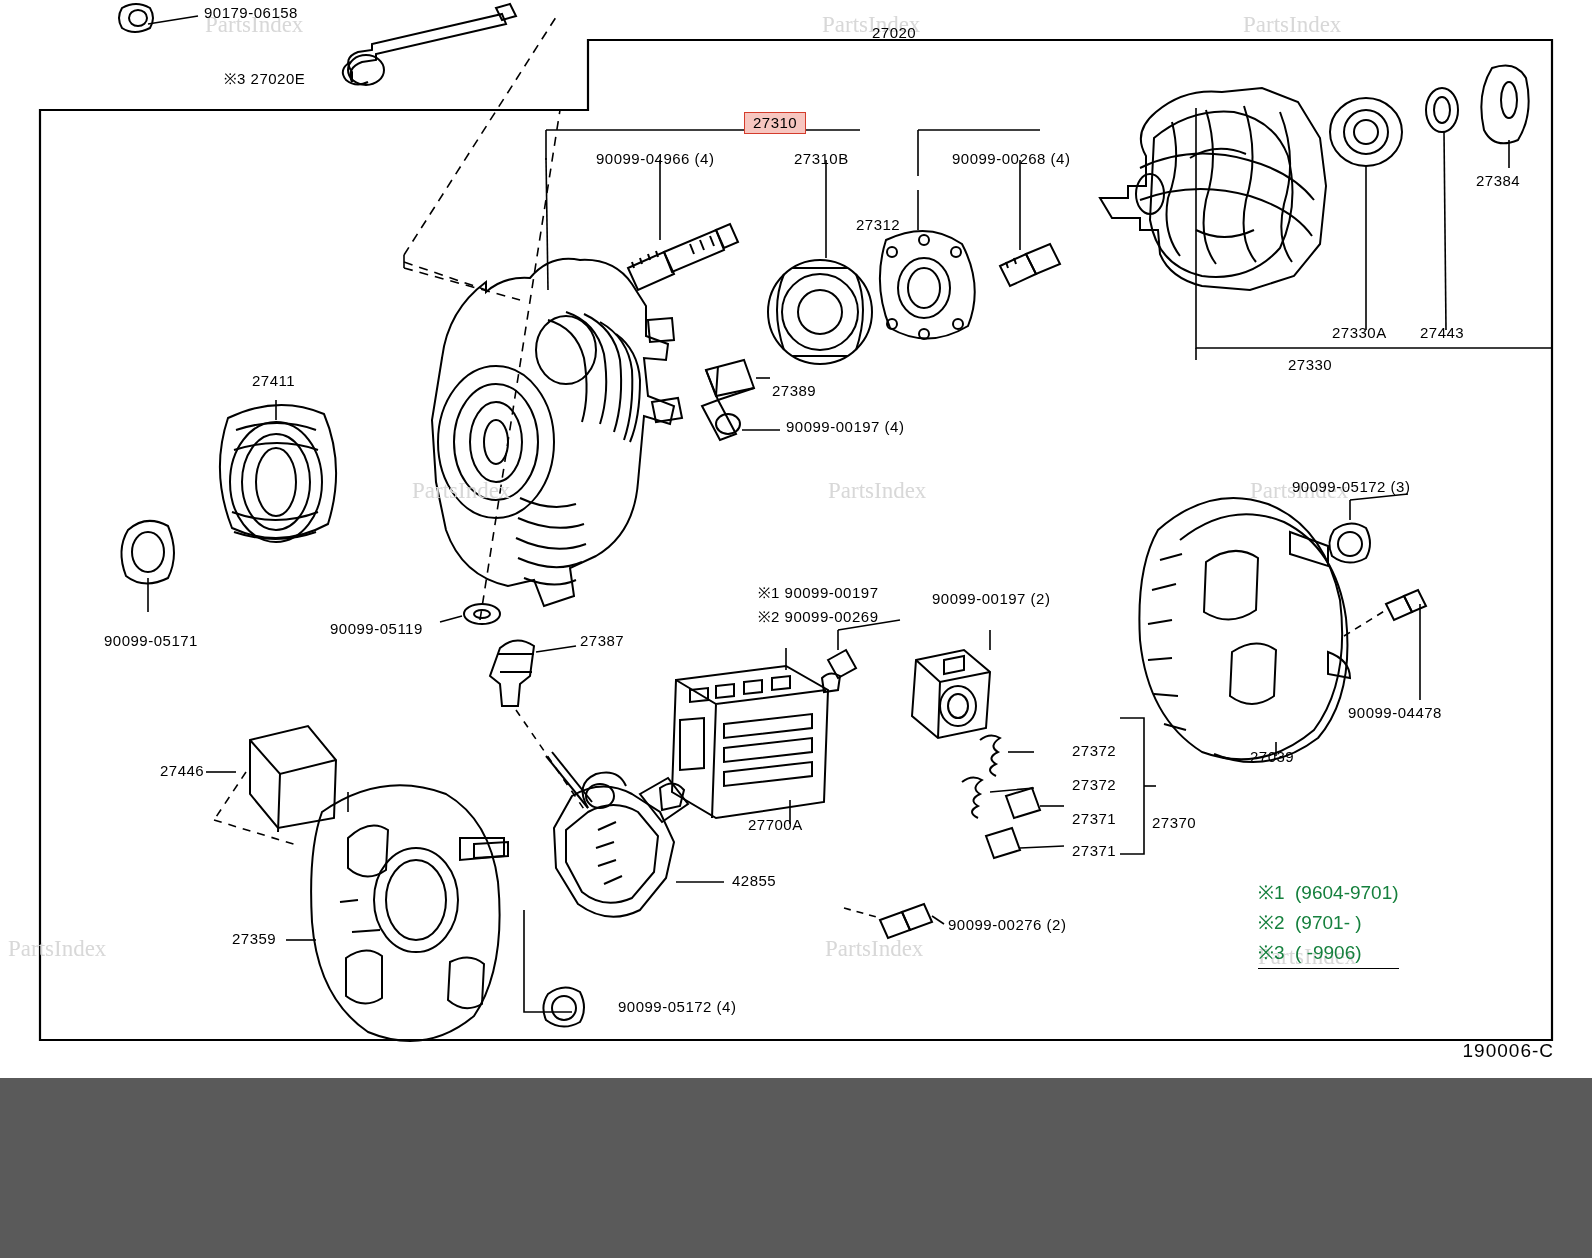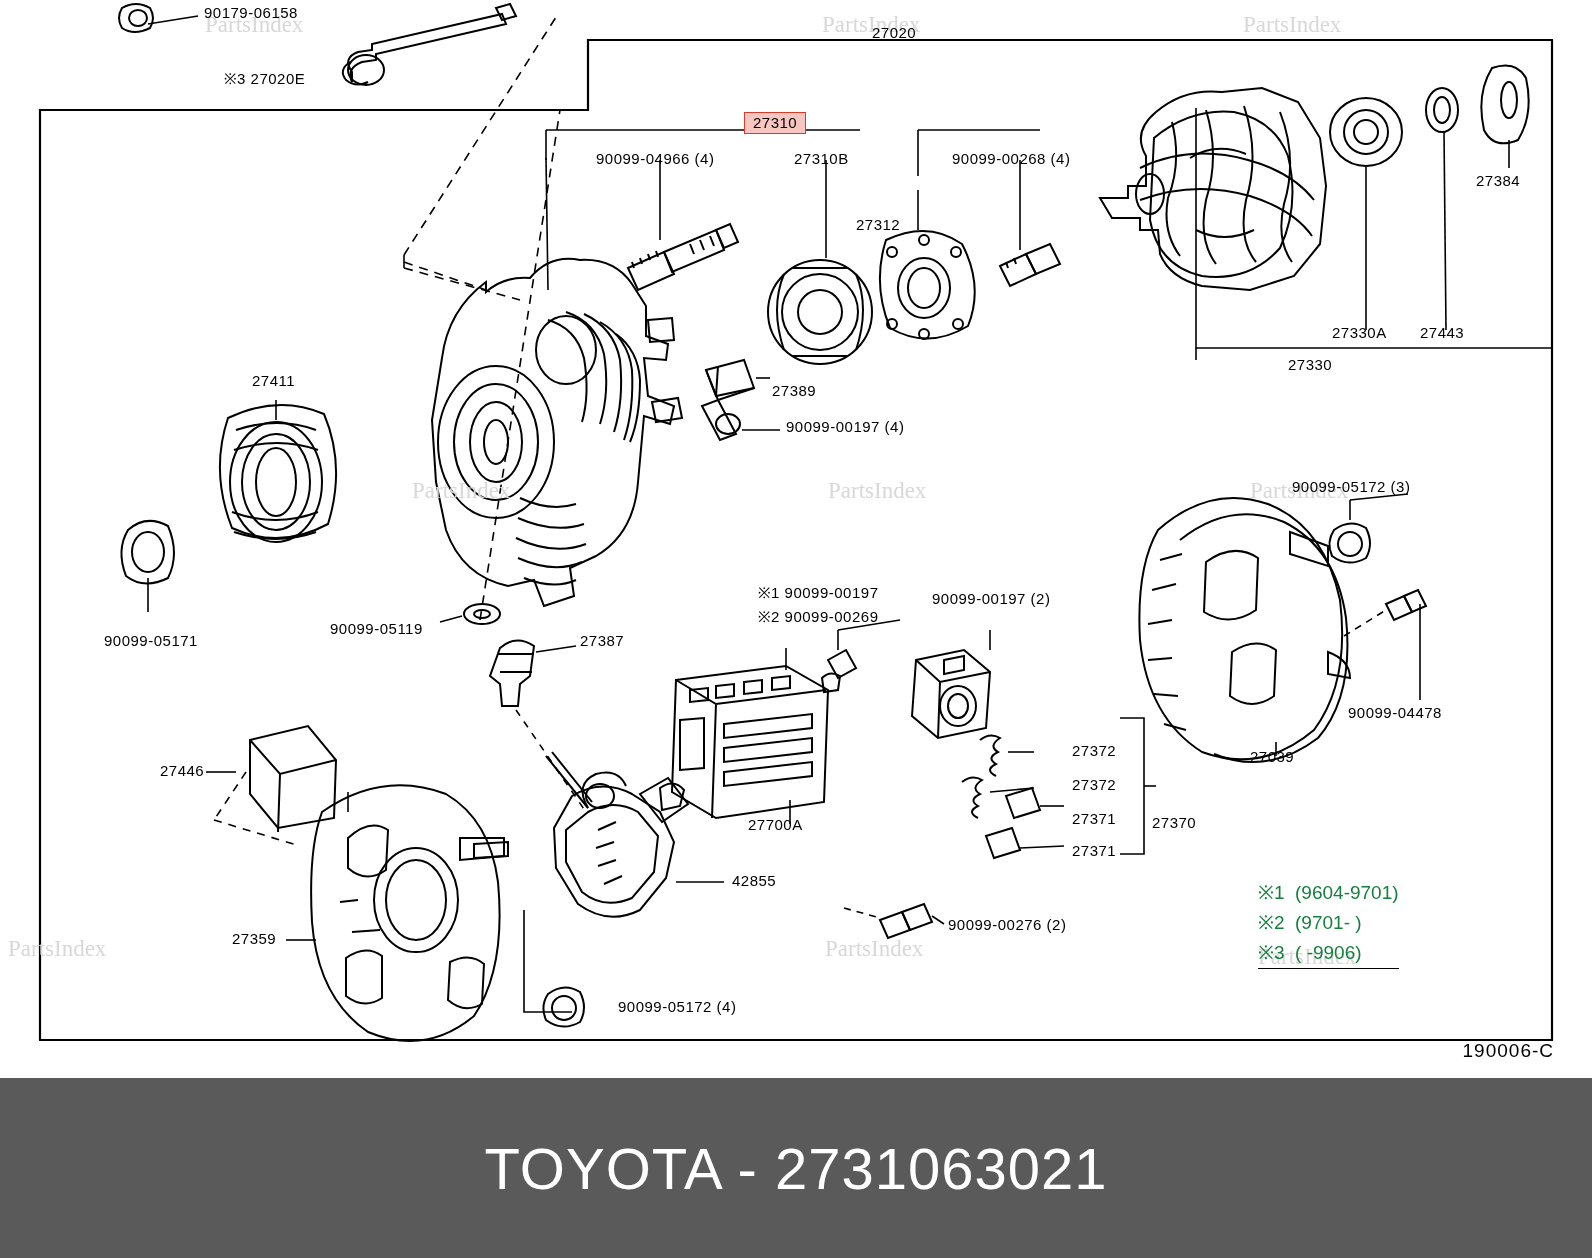--- a/index.html
+++ b/index.html
@@ -391,15 +391,14 @@
       <span>※3</span>
       &nbsp;<span>(      -9906)</span>
     </div>
   </div>
 
   <div id="drawing-no">190006-C</div>
 </div>
 
 <div id="footer">
   <div id="footer-inner">
-    <span class="part">TOYOTA - 2731063021</span>
   </div>
 </div>
 
 </body></html>

